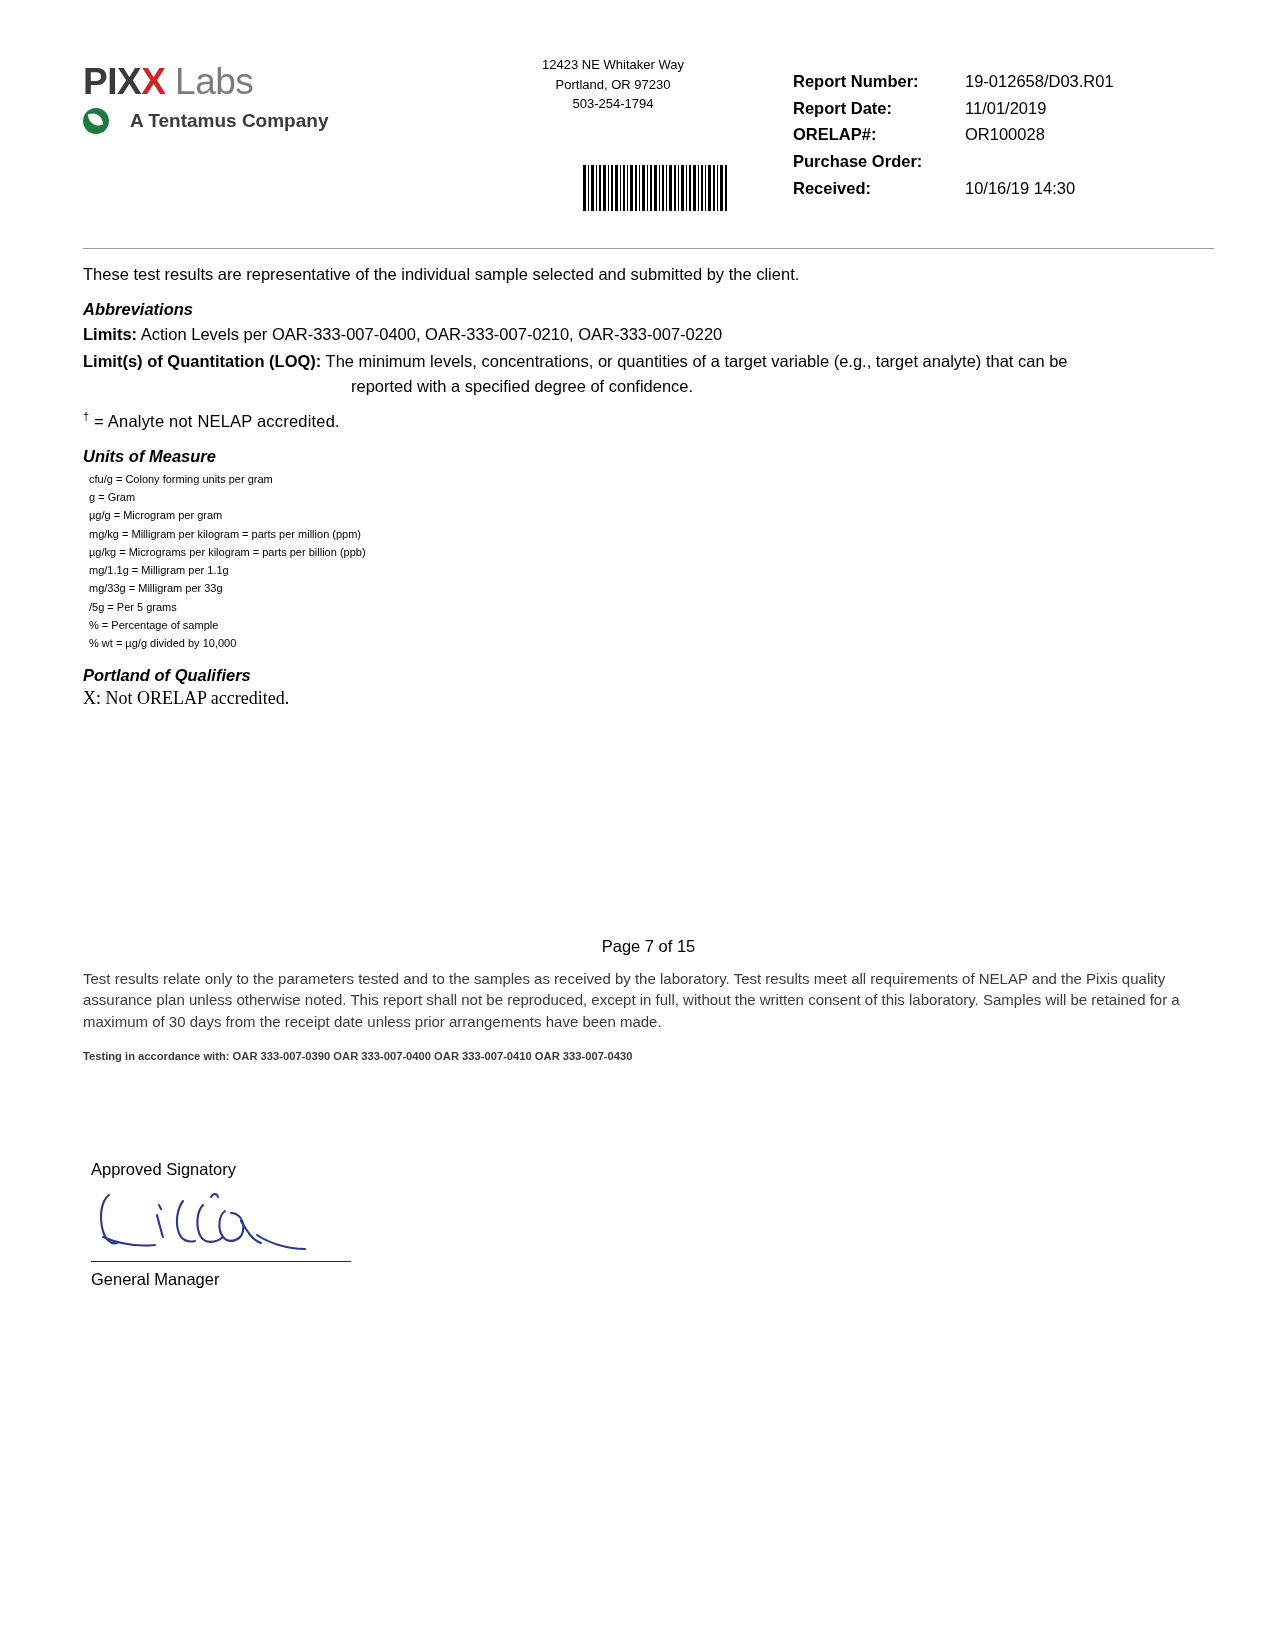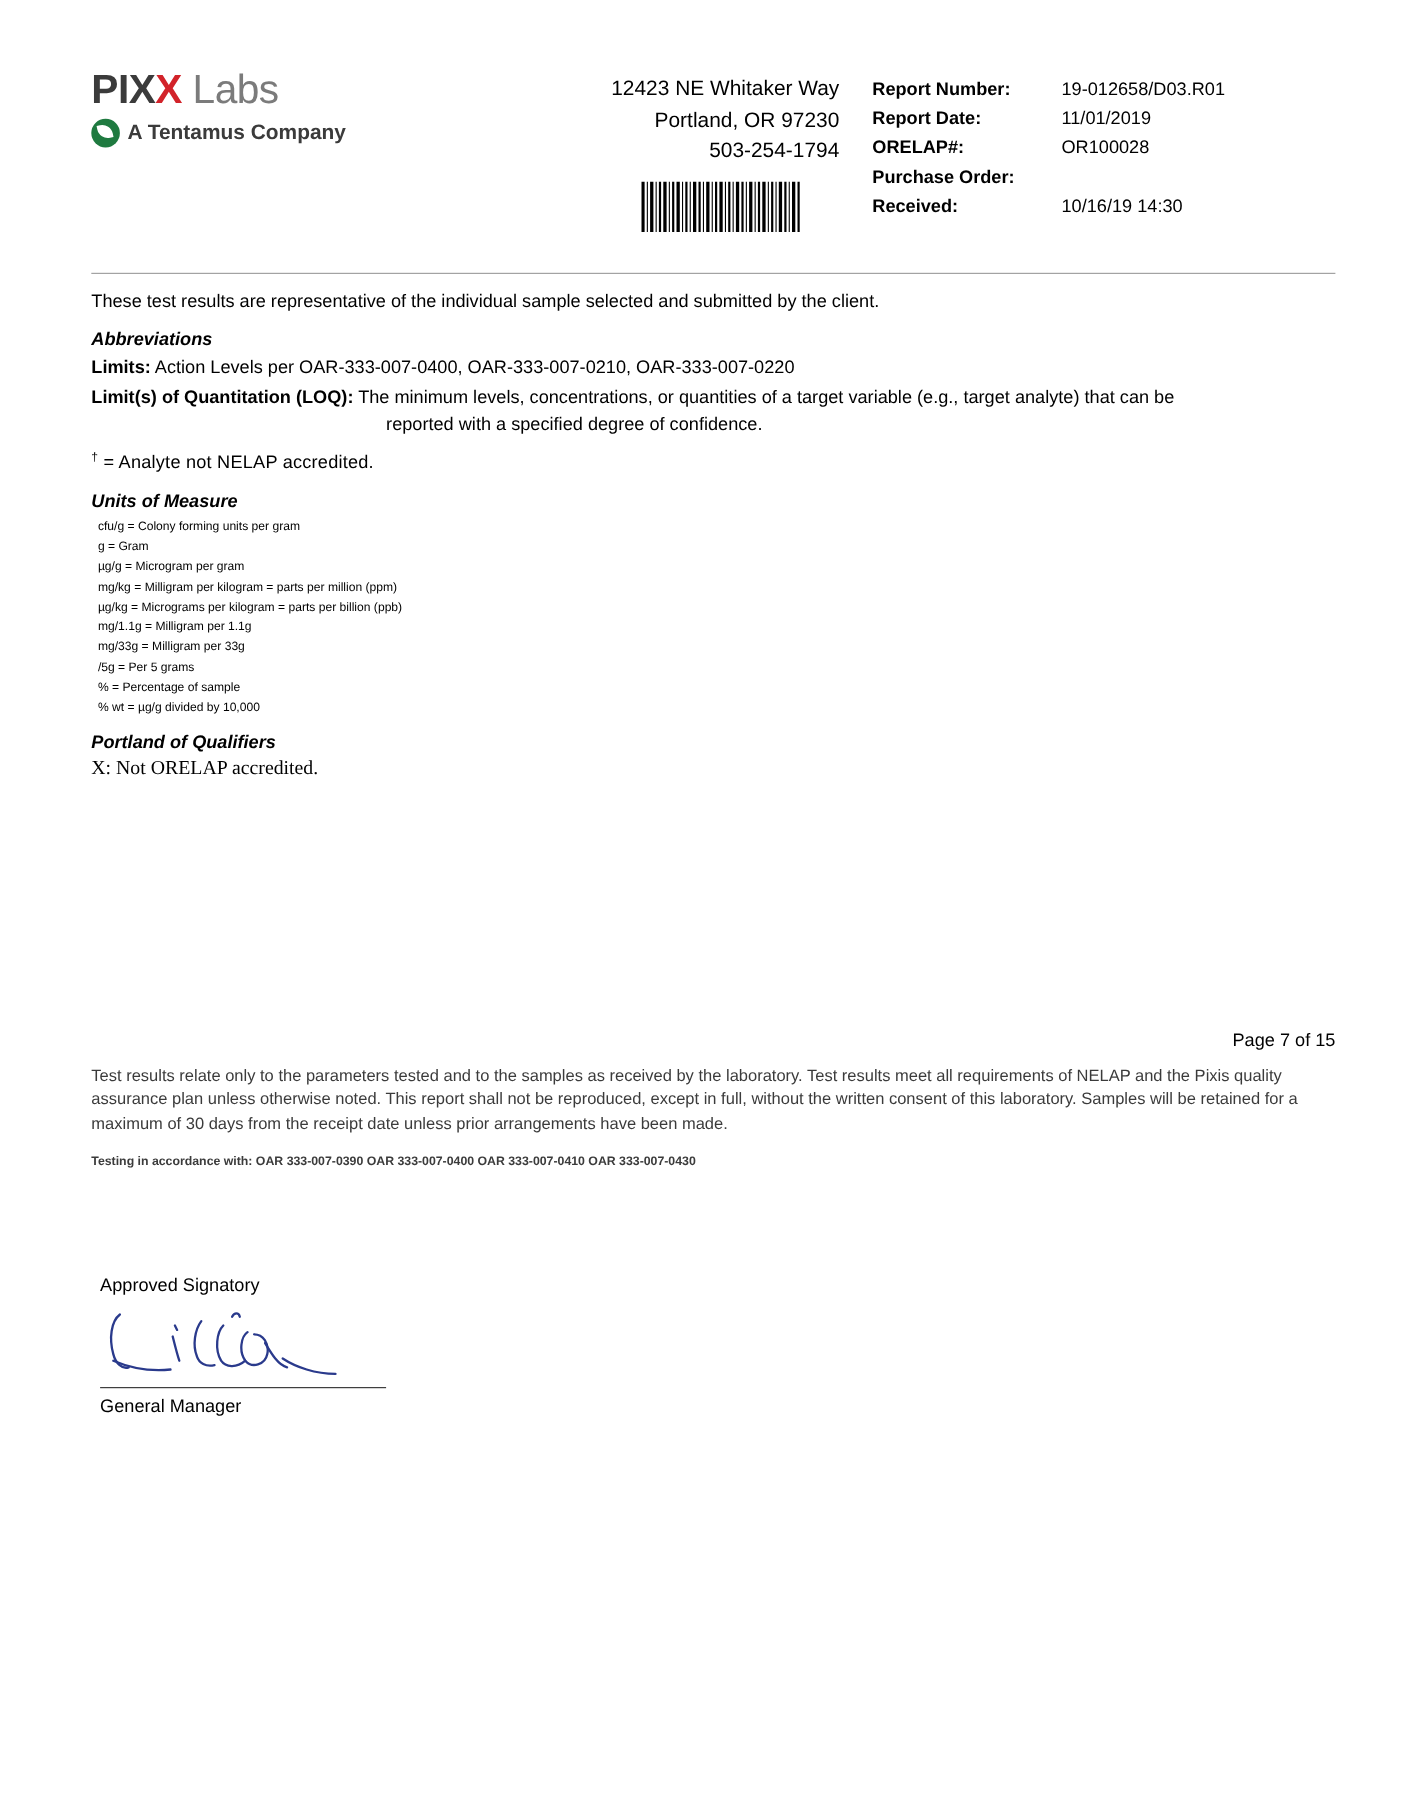--- a/index.html
+++ b/index.html
@@ -45,21 +45,21 @@
     line-height: 1;
     white-space: nowrap;
   }
   .logo-pix { color: #3b3b3b; }
   .logo-x { color: #d2232a; }
   .logo-labs { color: #7b7b7b; font-weight: normal; }
   .logo-sub {
     margin-top: 8px;
     display: flex;
     align-items: center;
-    gap: 7px;
+    gap: 21px;
   }
   .leaf {
     width: 26px;
     height: 26px;
     border-radius: 50%;
     background: #1f7a40;
     position: relative;
     flex: none;
   }
   .leaf:after {
@@ -76,24 +76,24 @@
   .logo-sub-text {
     font-size: 19px;
     font-weight: bold;
     color: #3b3b3b;
     white-space: nowrap;
   }
 
   .addr-block {
     position: absolute;
     left: 380px;
-    top: 12px;
+    top: 0;
     width: 300px;
-    text-align: right;
-    font-size: 19px;
+    text-align: center;
+    font-size: 13px;
     line-height: 1.5;
     color: #000;
   }
   .barcode {
     position: absolute;
     left: 500px;
     top: 110px;
     width: 145px;
     height: 46px;
   }
@@ -218,21 +218,21 @@
   }
 
   
   .footer {
     position: absolute;
     left: 72px;
     right: 72px;
     bottom: 96px;
   }
   .page-num {
-    text-align: right;
+    text-align: center;
     font-size: 16.5px;
     margin-bottom: 12px;
   }
   .disclaimer {
     font-size: 15px;
     line-height: 1.42;
     color: #3b3b3b;
   }
   .testing-line {
     font-size: 11.2px;

